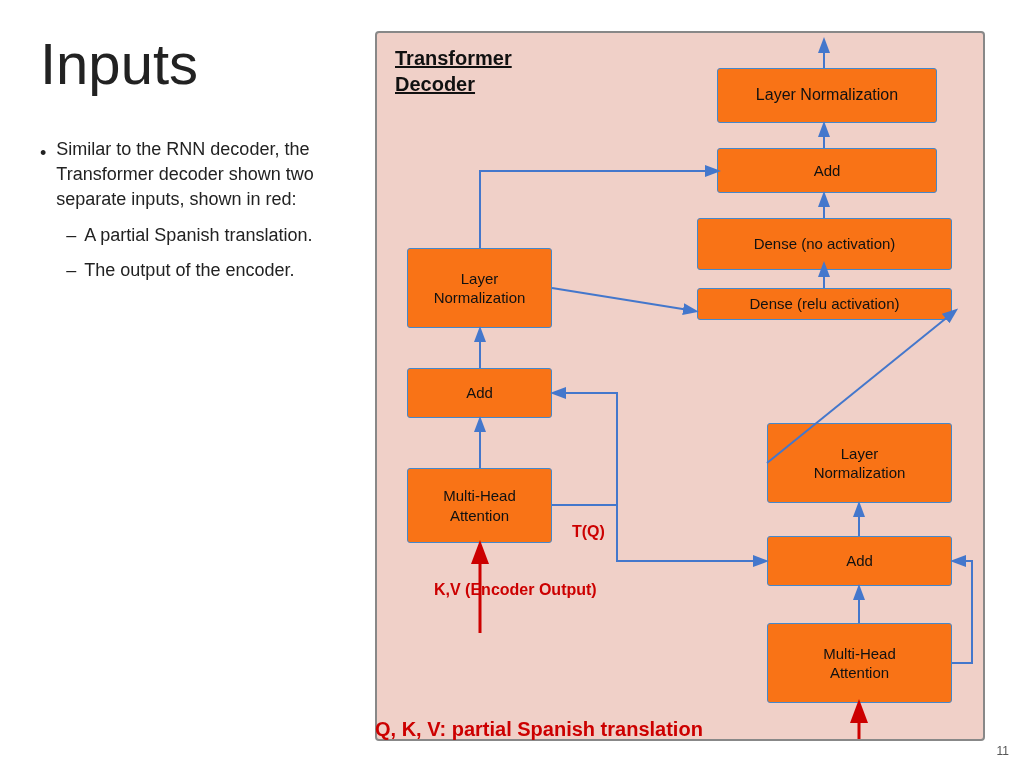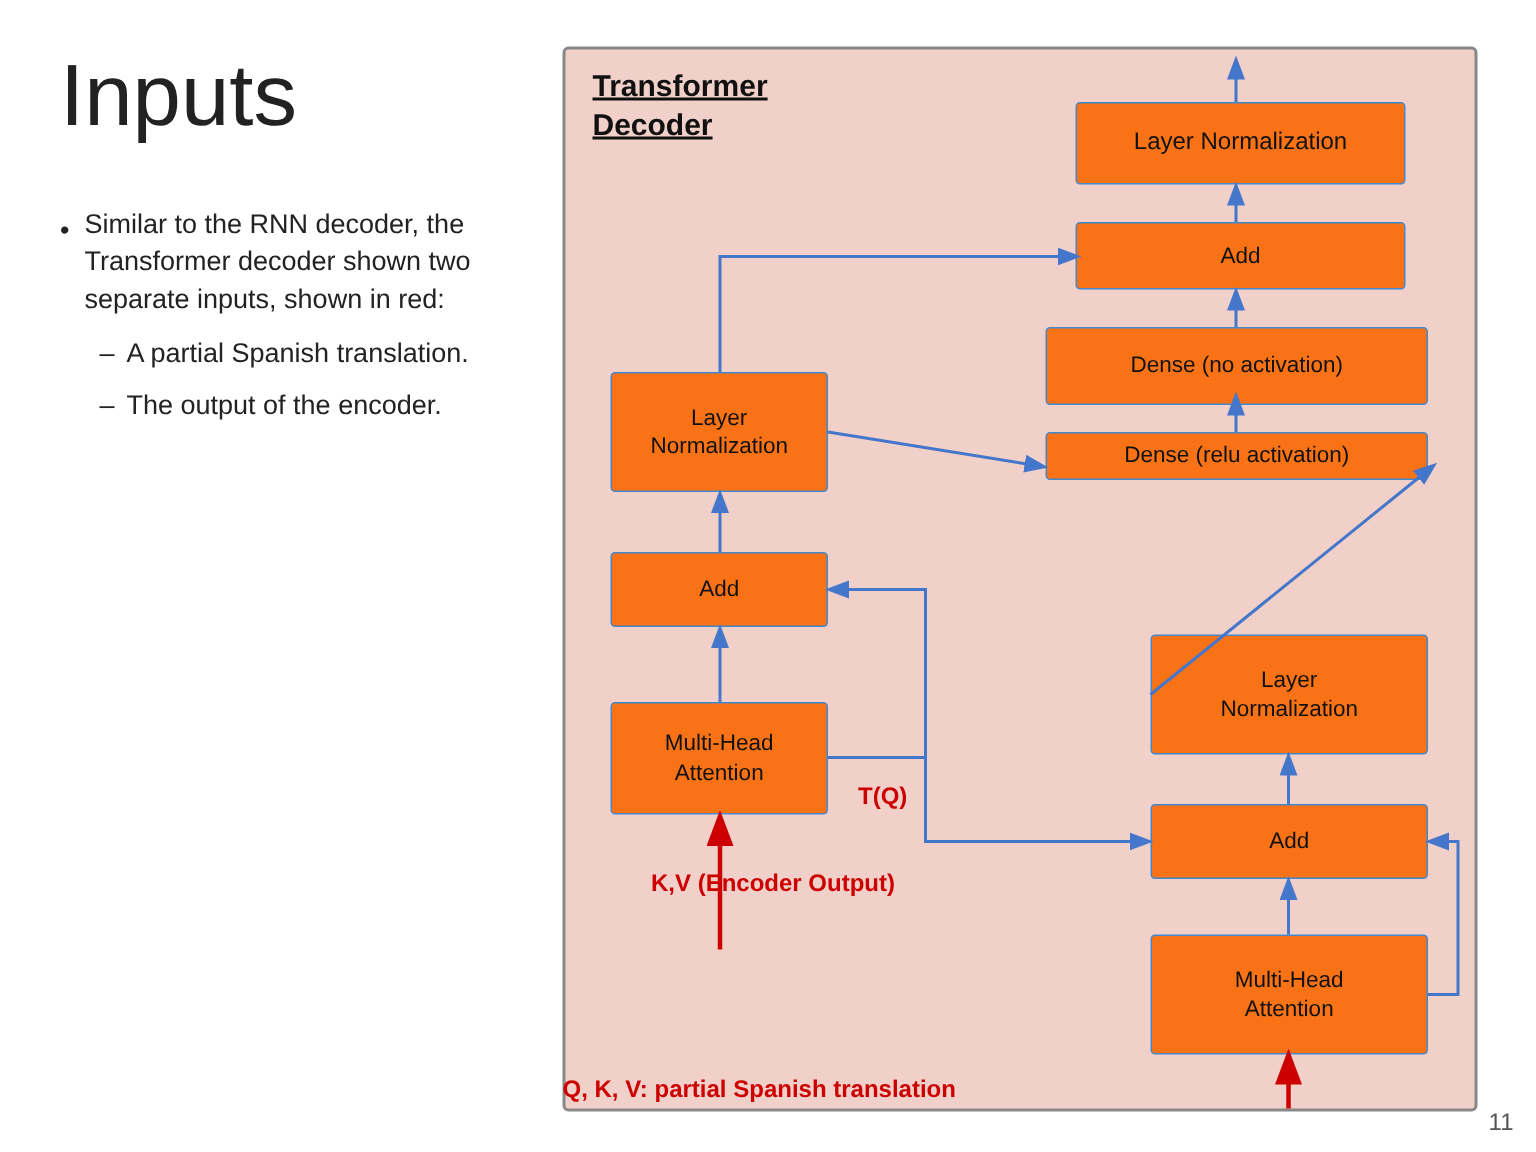--- a/index.html
+++ b/index.html
@@ -118,21 +118,21 @@
       position: absolute;
       color: #cc0000;
       font-size: 17px;
       font-weight: 600;
     }
 
     .page-number {
       position: absolute;
       bottom: 10px;
       right: 15px;
-      font-size: 16px;
+      font-size: 12px;
       color: #555;
     }
   </style>
 </head>
 <body>
 
 <div class="left-panel">
   <h1 class="page-title">Inputs</h1>
   <ul class="bullet-list">
     <li>
@@ -253,18 +253,18 @@
           <path d="M0,0 L0,6 L8,3 z" fill="#4477cc"></path>
         </marker>
         <marker id="arrowRed" markerWidth="8" markerHeight="8" refX="6" refY="3" orient="auto">
           <path d="M0,0 L0,6 L8,3 z" fill="#cc0000"></path>
         </marker>
       </defs>
     </svg>
 
   </div>
 
-  <div class="red-label" style="left:5px; top:718px; font-size:16px;">
+  <div class="red-label" style="left:5px; top:718px; font-size:20px;">
     <span>Q, K, V: partial Spanish translation</span>
   </div>
 
   <div class="page-number">11</div>
 </div>
 
 </body></html>

